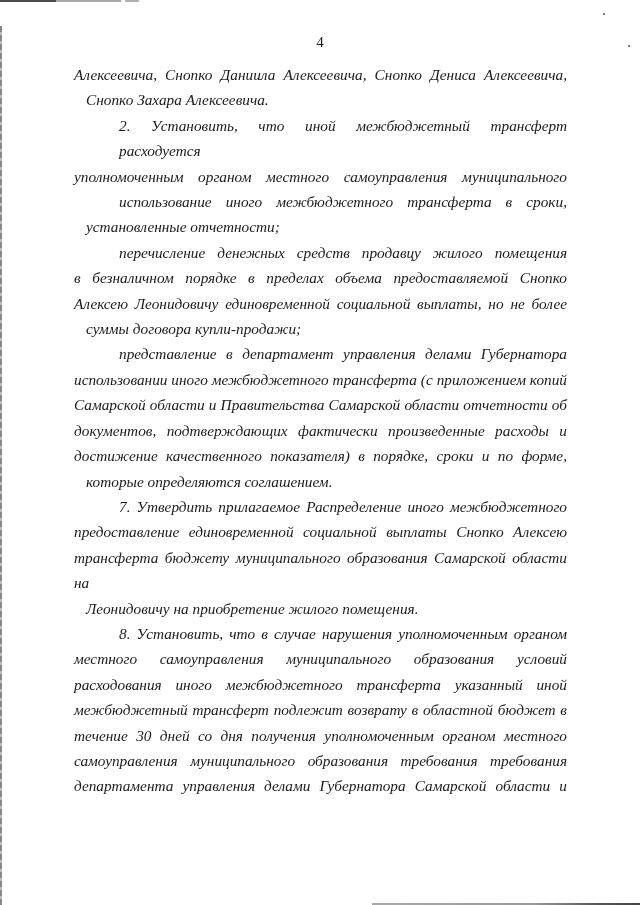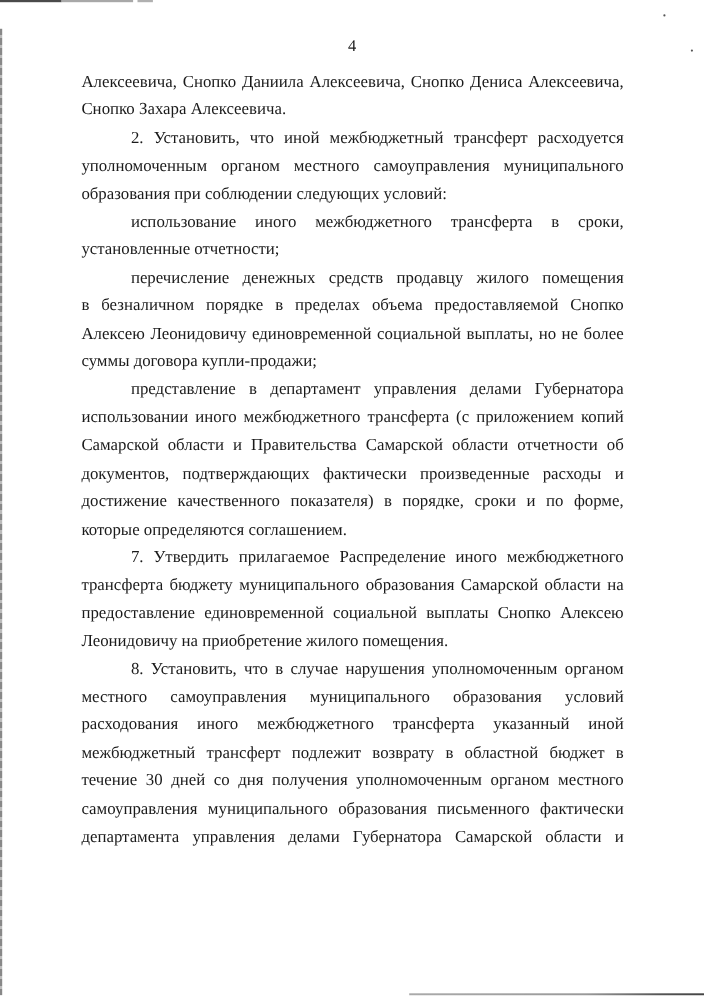--- a/index.html
+++ b/index.html
@@ -10,23 +10,23 @@
   .scan-top-tick { position: absolute; left: 125px; top: 0; width: 14px; height: 2px; background: #b0b0b0; }
   .scan-left-edge { position: absolute; left: 0; top: 26px; width: 2px; height: 879px;
                     background: repeating-linear-gradient(#888 0 6px, #bbb 6px 9px); }
   .scan-bottom-edge { position: absolute; left: 372px; bottom: 0; width: 268px; height: 2px;
                       background: linear-gradient(90deg, #aaa 0, #999 60%, #555 85%, #444 100%); }
   .speck { position: absolute; width: 2px; height: 2px; background: #555; border-radius: 1px; }
   .page-number { position: absolute; top: 34px; left: 0; width: 640px; text-align: center;
                  font-size: 15px; }
   .body-text { position: absolute; left: 74px; top: 62px; width: 493px; font-size: 15.3px;
                line-height: 25.4px; text-align: justify; }
-  .body-text p { margin: 0; }
+  .body-text p { margin: 0; font-style: italic; }
   .lines span { display: block; text-align: justify; text-align-last: justify; }
-  .lines span.last { text-align-last: left; }
+  .lines span.last { text-align-last: left; margin-left: 12px; }
 </style>
 </head>
 <body>
 
 <div class="scan-top-dark"></div>
 <div class="scan-top-light"></div>
 <div class="scan-top-tick"></div>
 <div class="scan-left-edge"></div>
 <div class="scan-bottom-edge"></div>
 <div class="speck" style="left:603px; top:13px;"></div>
@@ -37,21 +37,20 @@
 <div class="body-text" id="doc-body">
 
   <p class="lines">
     <span>Алексеевича, Снопко Даниила Алексеевича, Снопко Дениса Алексеевича,</span>
     <span class="last">Снопко Захара Алексеевича.</span>
   </p>
 
   <p class="lines">
     <span style="padding-left:45px">2. Установить, что иной межбюджетный трансферт расходуется</span>
     <span>уполномоченным органом местного самоуправления муниципального</span>
-    <span class="last">образования при соблюдении следующих условий:</span>
   </p>
 
   <p class="lines">
     <span style="padding-left:45px">использование иного межбюджетного трансферта в сроки,</span>
     <span class="last">установленные отчетности;</span>
   </p>
 
   <p class="lines">
     <span style="padding-left:45px">перечисление денежных средств продавцу жилого помещения</span>
     <span>в безналичном порядке в пределах объема предоставляемой Снопко</span>
@@ -63,27 +62,27 @@
     <span style="padding-left:45px">представление в департамент управления делами Губернатора</span>
     <span>использовании иного межбюджетного трансферта (с приложением копий</span>
     <span>Самарской области и Правительства Самарской области отчетности об</span>
     <span>документов, подтверждающих фактически произведенные расходы и</span>
     <span>достижение качественного показателя) в порядке, сроки и по форме,</span>
     <span class="last">которые определяются соглашением.</span>
   </p>
 
   <p class="lines">
     <span style="padding-left:45px">7. Утвердить прилагаемое Распределение иного межбюджетного</span>
+    <span>предоставление единовременной социальной выплаты Снопко Алексею</span>
     <span>трансферта бюджету муниципального образования Самарской области на</span>
-    <span>предоставление единовременной социальной выплаты Снопко Алексею</span>
     <span class="last">Леонидовичу на приобретение жилого помещения.</span>
   </p>
 
   <p class="lines">
     <span style="padding-left:45px">8. Установить, что в случае нарушения уполномоченным органом</span>
     <span>местного самоуправления муниципального образования условий</span>
     <span>расходования иного межбюджетного трансферта указанный иной</span>
     <span>межбюджетный трансферт подлежит возврату в областной бюджет в</span>
     <span>течение 30 дней со дня получения уполномоченным органом местного</span>
-    <span>самоуправления муниципального образования письменного фактически</span>
+    <span>самоуправления муниципального образования требования требования</span>
     <span>департамента управления делами Губернатора Самарской области и</span>
   </p>
 </div>
 
 </body></html>

